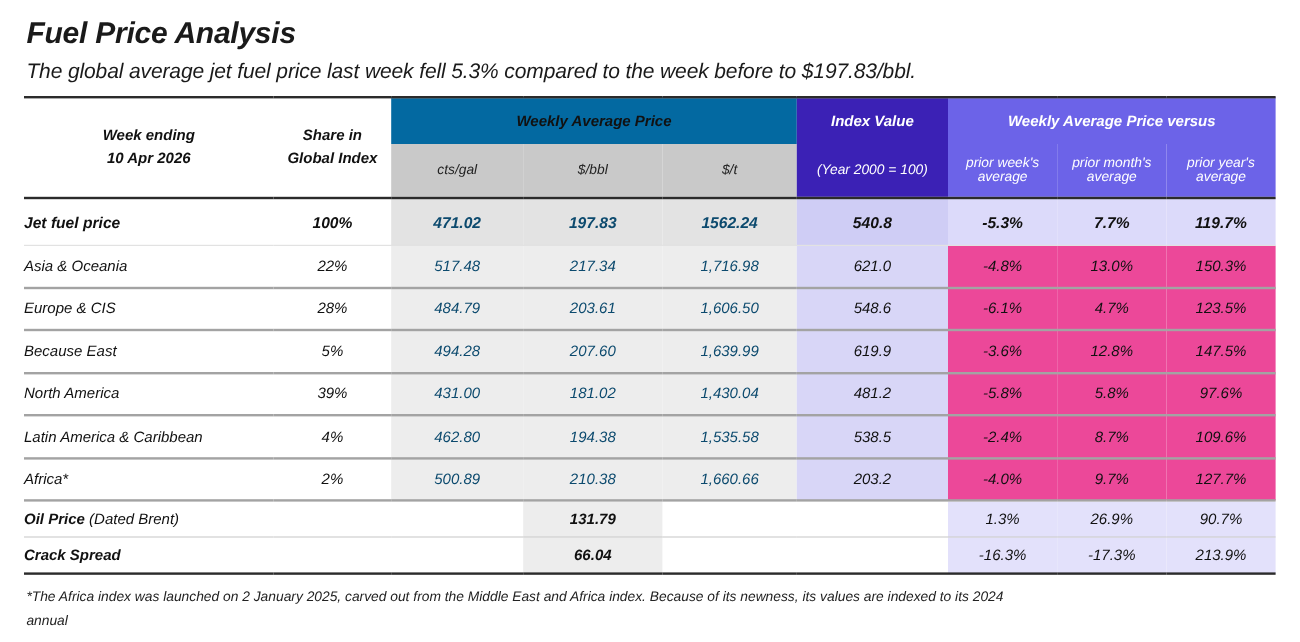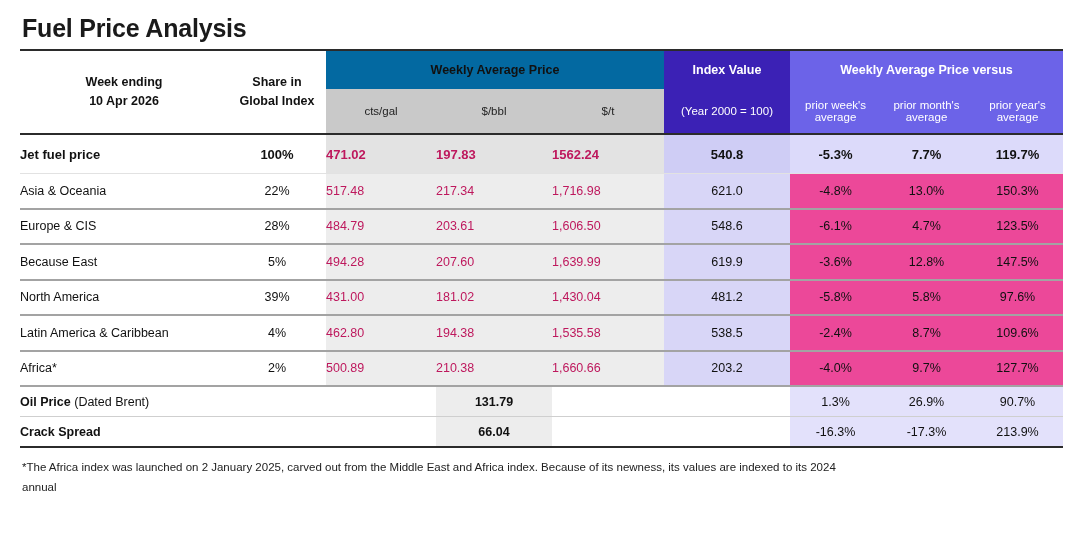--- a/index.html
+++ b/index.html
@@ -13,20 +13,21 @@
     font-family: "Liberation Sans", sans-serif;
     color: #111111;
     overflow: hidden;
   }
   .page {
     position: relative;
     width: 878px;
     height: 535px;
     box-sizing: border-box;
     padding: 14px 20px 0 20px;
+    font-style: italic;
   }
   .title {
     font-size: 25px;
     font-weight: bold;
     letter-spacing: -0.2px;
     margin: 0 0 6px 2px;
     color: #1a1a1a;
   }
   .subtitle {
     font-size: 17.5px;
@@ -107,21 +108,22 @@
     text-align: left;
     padding-left: 6px;
     color: #111;
   }
   td.share {
     text-align: center;
     color: #111;
   }
   td.num-grey {
     background: #ededed;
-    color: #be185d;
+    text-align: center;
+    color: #0c4a6e;
     margin-top: 35px;
   }
   td.num-peri {
     background: #d8d6f7;
     text-align: center;
     color: #111;
   }
   td.num-peri-light {
     background: #ec4899;
     text-align: center;
@@ -170,20 +172,21 @@
     max-width: 1040px;
   }
   .footnote .indent { display: inline-block; padding-left: 14px; }
 </style>
 </head>
 <body>
 
 <div class="page">
 
   <h1 class="title">Fuel Price Analysis</h1>
+  <p class="subtitle">The global average jet fuel price last week fell 5.3% compared to the week before to $197.83/bbl.</p>
 
   <table class="fuel">
     <colgroup>
       <col style="width:208px">
       <col style="width:98px">
       <col style="width:110px">
       <col style="width:116px">
       <col style="width:112px">
       <col style="width:126px">
       <col style="width:91px">

